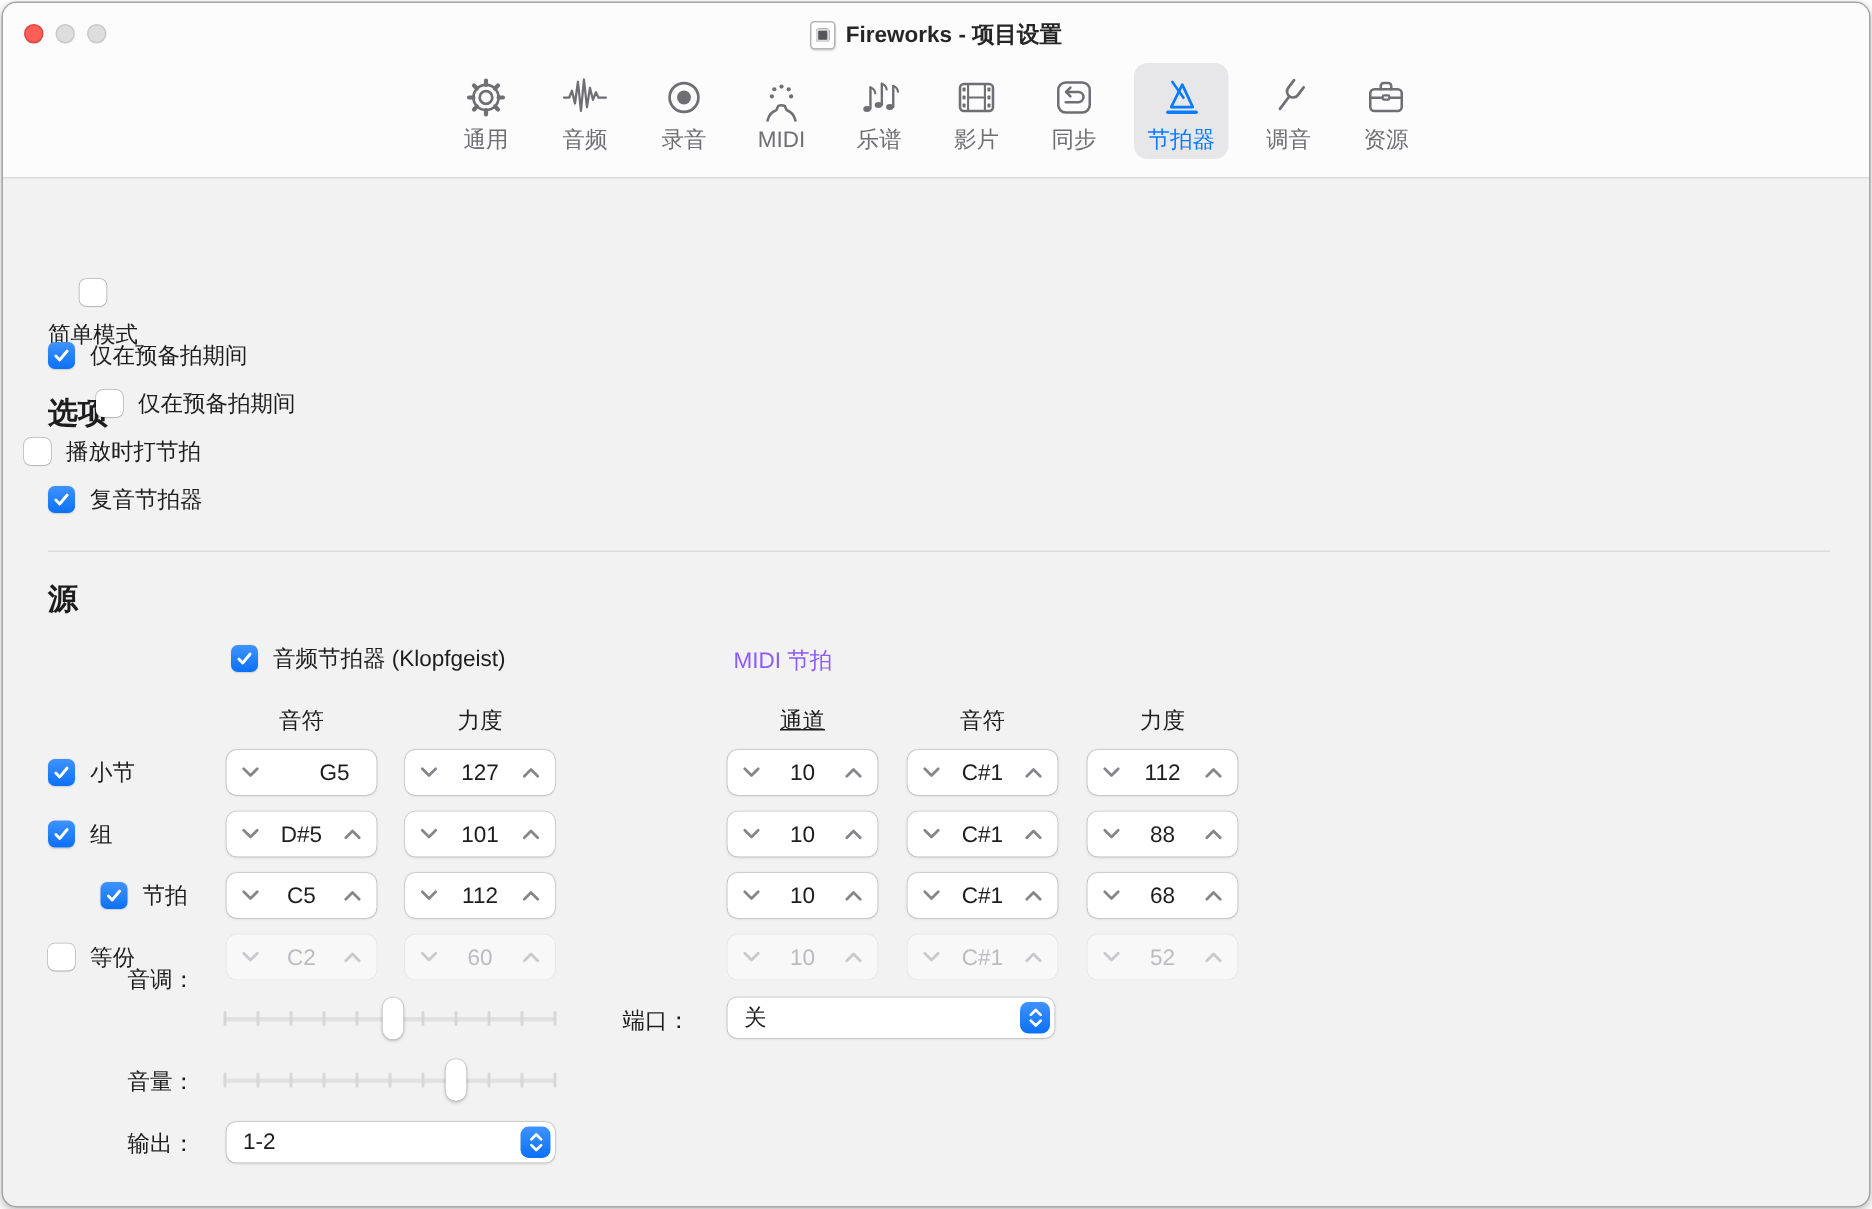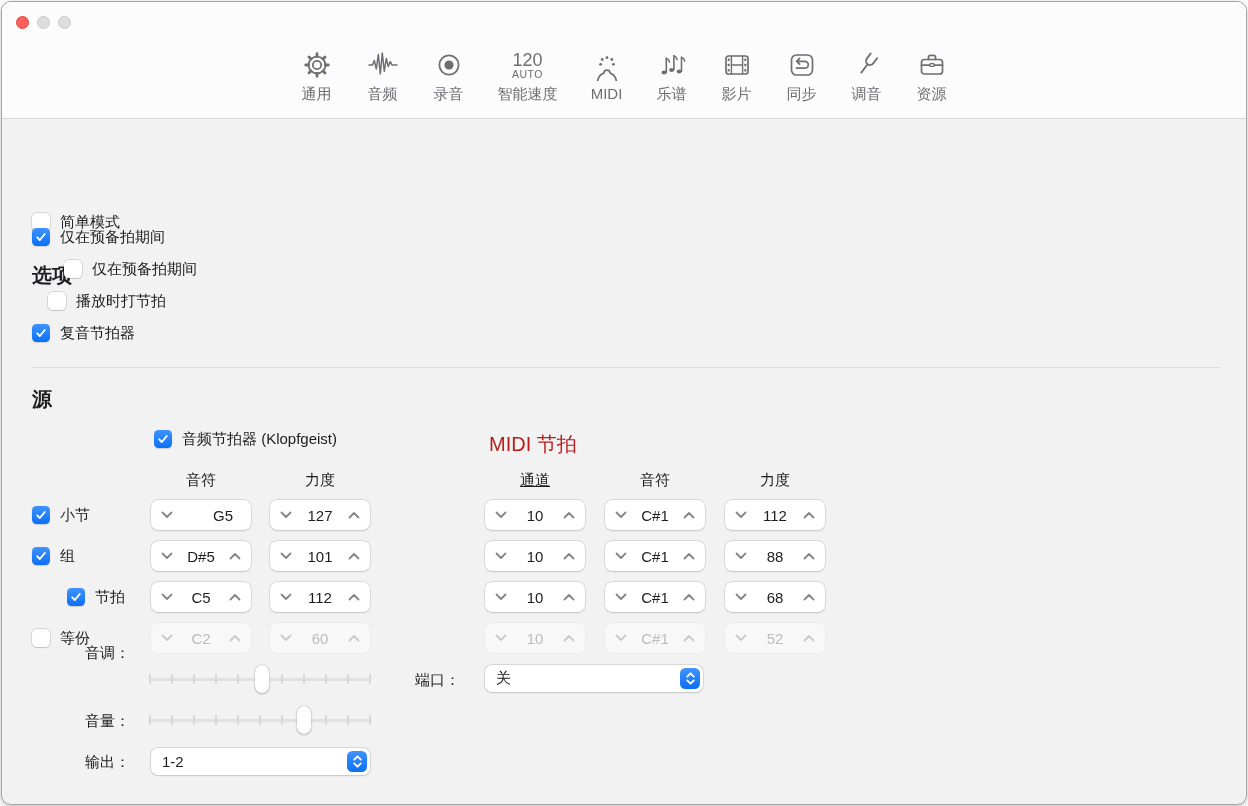--- a/index.html
+++ b/index.html
@@ -52,21 +52,21 @@
   .stepper { position:absolute; width:100px; height:30px; border-radius:7px; background:#fff;
     box-shadow:0 0 0 0.5px rgba(0,0,0,.14), 0 0.5px 2px rgba(0,0,0,.12);
     display:flex; align-items:center; justify-content:space-between; padding:0 10px; }
   .stepper .val { font-size:15px; color:#1d1d1f; }
   .stepper svg { display:block; }
   .stepper .chev { stroke:#85858a; }
   .stepper.disabled { background:rgba(255,255,255,.45); box-shadow:0 0 0 0.5px rgba(0,0,0,.06); }
   .stepper.disabled .val { color:#bcbcc0; }
   .stepper.disabled .chev { stroke:#c9c9cd; }
   .col-header { position:absolute; transform:translateX(-50%); font-size:15px; color:#1d1d1f; white-space:nowrap; }
-  .grid-label { position:absolute; font-size:20px; color:#b91c1c; white-space:nowrap; }
+  .grid-label { position:absolute; font-size:15px; color:#8b5cf6; white-space:nowrap; }
   .right-label { position:absolute; font-size:15px; color:#1d1d1f; text-align:right; }
   
   .slider { position:absolute; width:220px; height:28px; }
   .slider .track { position:absolute; left:0; right:0; top:12.5px; height:3px; background:#e1e1e2; border-radius:2px; }
   .slider .tick { position:absolute; top:9px; width:2px; height:10px; background:#d7d7d8; border-radius:1px; }
   .slider .thumb { position:absolute; top:0; width:14px; height:28px; border-radius:7px; background:#fff;
     box-shadow:0 0 1px rgba(0,0,0,.4), 0 1px 2.5px rgba(0,0,0,.22); transform:translateX(-50%); }
   
   .popup { position:absolute; height:27px; border-radius:6.5px; background:#fff;
     box-shadow:0 0 0 0.5px rgba(0,0,0,.16), 0 0.5px 2px rgba(0,0,0,.12);
@@ -78,20 +78,26 @@
 </head>
 <body>
 
 <div id="window">
   <div id="header">
     <div id="traffic">
       <div class="tl close"></div>
       <div class="tl dim"></div>
       <div class="tl dim"></div>
     </div>
+    <div id="titlegroup">
+      <div id="doc-icon">
+          <span></span>
+        </div>
+      <div id="window-title">Fireworks - 项目设置</div>
+    </div>
     <div id="toolbar">
         <div class="tb-item">
           <div class="tb-icon">
             <svg width="32" height="32" viewBox="0 0 32 32" fill="none" stroke="currentColor" stroke-linecap="round" stroke-linejoin="round" stroke-width="1.8">
    <circle cx="16" cy="16" r="4.2"></circle>
               <circle cx="16" cy="16" r="8.4"></circle>
    <g stroke-width="2.8">
    <path d="M24.4 16h2.9M22 22l2 2M16 24.4v2.9M10 22l-2 2M7.6 16H4.7M10 10L8 8M16 7.6V4.7M22 10l2-2"></path>
               </g>
             </svg>
@@ -107,29 +113,20 @@
           <div class="tb-label">音频</div>
         </div>
         <div class="tb-item">
           <div class="tb-icon">
             <svg width="32" height="32" viewBox="0 0 32 32" fill="none" stroke="currentColor" stroke-linecap="round" stroke-linejoin="round" stroke-width="1.8">
    <circle cx="16" cy="16" r="9.6"></circle>
               <circle cx="16" cy="16" r="4.6" fill="currentColor" stroke="none"></circle>
             </svg>
           </div>
           <div class="tb-label">录音</div>
-        </div>
-        <div class="tb-item">
-          <div class="tb-icon">
-            <div class="tempo-ic">
-              <div class="l1">120</div>
-              <div class="l2">AUTO</div>
-            </div>
-          </div>
-          <div class="tb-label">智能速度</div>
         </div>
         <div class="tb-item">
           <div class="tb-icon">
             <svg width="32" height="32" viewBox="0 0 32 32" fill="none" stroke="currentColor" stroke-linecap="round" stroke-linejoin="round" stroke-width="1.7">
    <path d="M12.6 24.3 A9.4 9.4 0 1 0 19.4 24.3 L18.2 21.6 A6 6 0 0 0 13.8 21.6 Z"></path>
    <g fill="currentColor" stroke="none">
                 <circle cx="16" cy="8.7" r="1.4"></circle>
                 <circle cx="11.2" cy="10.5" r="1.4"></circle>
                 <circle cx="20.8" cy="10.5" r="1.4"></circle>
                 <circle cx="9.6" cy="15.3" r="1.4"></circle>
@@ -172,20 +169,30 @@
         </div>
         <div class="tb-item">
           <div class="tb-icon">
             <svg width="32" height="32" viewBox="0 0 32 32" fill="none" stroke="currentColor" stroke-linecap="round" stroke-linejoin="round" stroke-width="1.7">
    <rect x="5.5" y="6" width="21" height="20" rx="5"></rect>
    <path d="M13.6 9.4l-2.9 2.9 2.9 2.9M10.7 12.3h8.2a3.4 3.4 0 0 1 0 6.8h-8.4"></path>
             </svg>
           </div>
           <div class="tb-label">同步</div>
         </div>
+        <div class="tb-item selected">
+          <div class="tb-icon">
+            <svg width="32" height="32" viewBox="0 0 32 32" fill="none" stroke="currentColor" stroke-linecap="round" stroke-linejoin="round" stroke-width="1.8">
+   <path d="M16.2 7.4 23.2 22.4 H8.8 Z"></path>
+   <path d="M9.6 5.6 17 16.2" stroke-width="1.7"></path>
+   <path d="M6.6 25.8 H25.4" stroke-width="2.4"></path>
+            </svg>
+          </div>
+          <div class="tb-label">节拍器</div>
+        </div>
         <div class="tb-item">
           <div class="tb-icon">
             <svg width="32" height="32" viewBox="0 0 32 32" fill="none" stroke="currentColor" stroke-linecap="round" stroke-linejoin="round" stroke-width="1.8">
    <g transform="rotate(37 16 16)">
                 <path d="M12 4.5v6.5a4 4 0 0 0 8 0V4.5M16 15v10.5"></path>
               </g>
             </svg>
           </div>
           <div class="tb-label">调音</div>
         </div>
@@ -198,37 +205,37 @@
             </svg>
           </div>
           <div class="tb-label">资源</div>
         </div>
       </div>
   </div>
 
   <div id="content">
     <div class="sec-heading" style="left:30px; top:142px;">选项</div>
     <div id="options-rows">
-        <div class="cbrow" style="left: 30px; top: 92px;">
+        <div class="cbrow" style="left: 30px; top: 66px; flex-direction: column;">
           <div class="checkbox"></div>
           <span class="cb-label">简单模式</span>
         </div>
         <div class="cbrow" style="left: 30px; top: 107px;">
           <div class="checkbox checked">
             <svg width="12" height="12" viewBox="0 0 14 14" fill="none" stroke="#fff" stroke-width="2.2" stroke-linecap="round" stroke-linejoin="round">
               <path d="M2.6 7.4l3 3.1 5.8-7"></path>
             </svg>
           </div>
           <span class="cb-label">仅在预备拍期间</span>
         </div>
         <div class="cbrow" style="left: 62px; top: 139px;">
           <div class="checkbox"></div>
           <span class="cb-label">仅在预备拍期间</span>
         </div>
-        <div class="cbrow" style="left: 46px; top: 171px;">
+        <div class="cbrow" style="left: 14px; top: 171px;">
           <div class="checkbox"></div>
           <span class="cb-label">播放时打节拍</span>
         </div>
         <div class="cbrow" style="left: 30px; top: 203px;">
           <div class="checkbox checked">
             <svg width="12" height="12" viewBox="0 0 14 14" fill="none" stroke="#fff" stroke-width="2.2" stroke-linecap="round" stroke-linejoin="round">
               <path d="M2.6 7.4l3 3.1 5.8-7"></path>
             </svg>
           </div>
           <span class="cb-label">复音节拍器</span>

